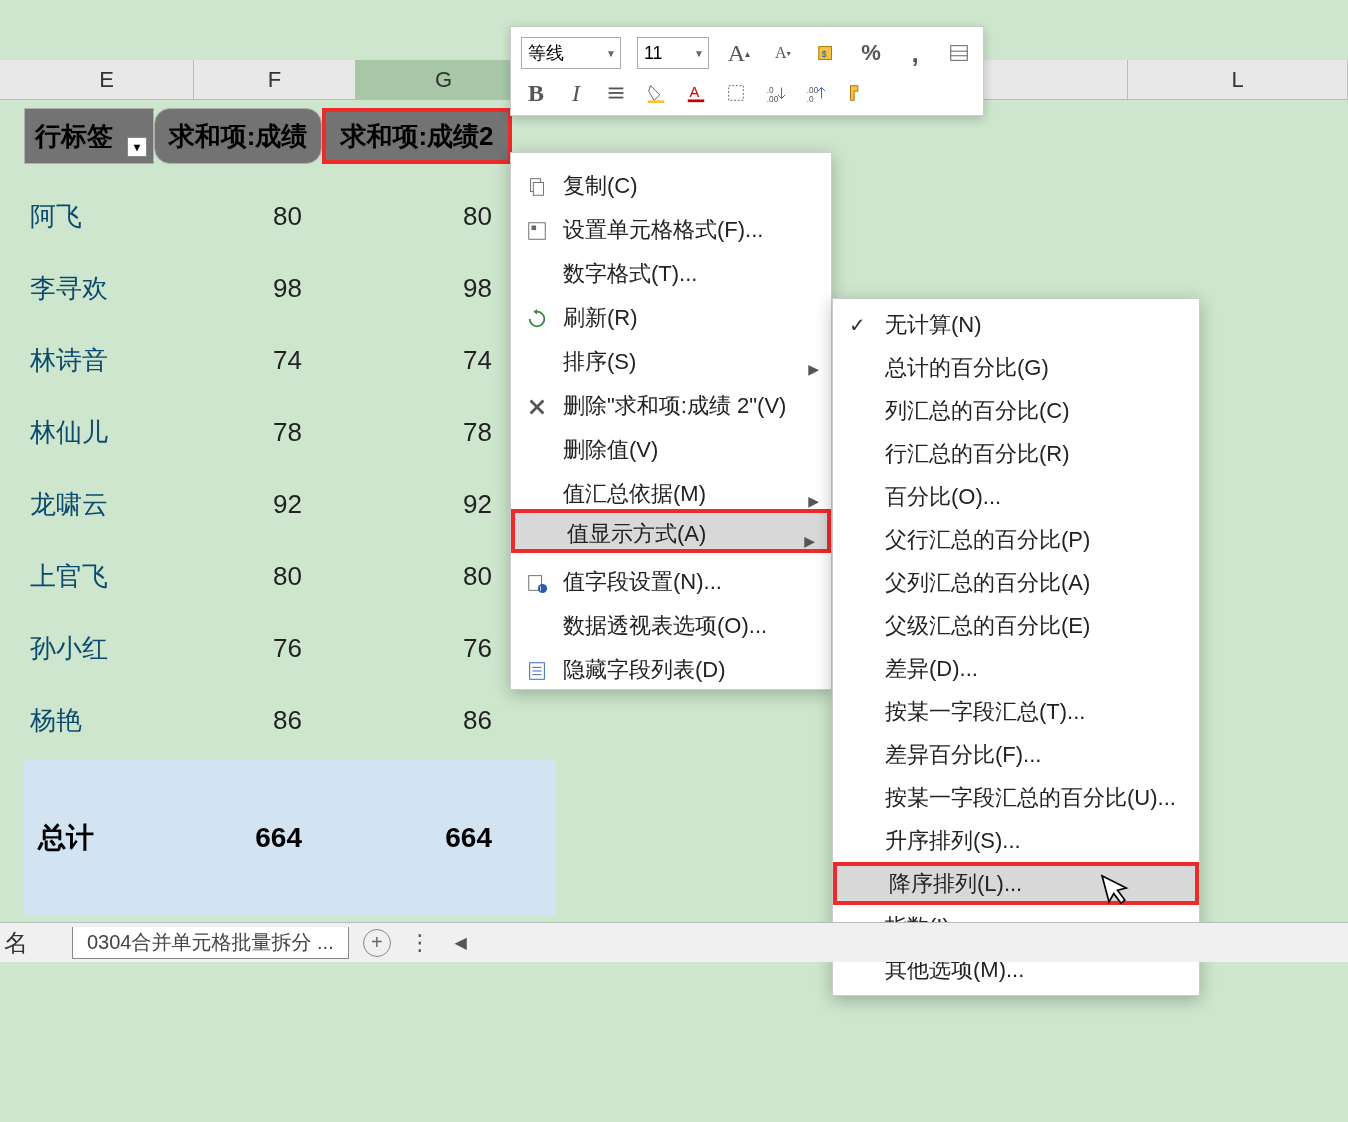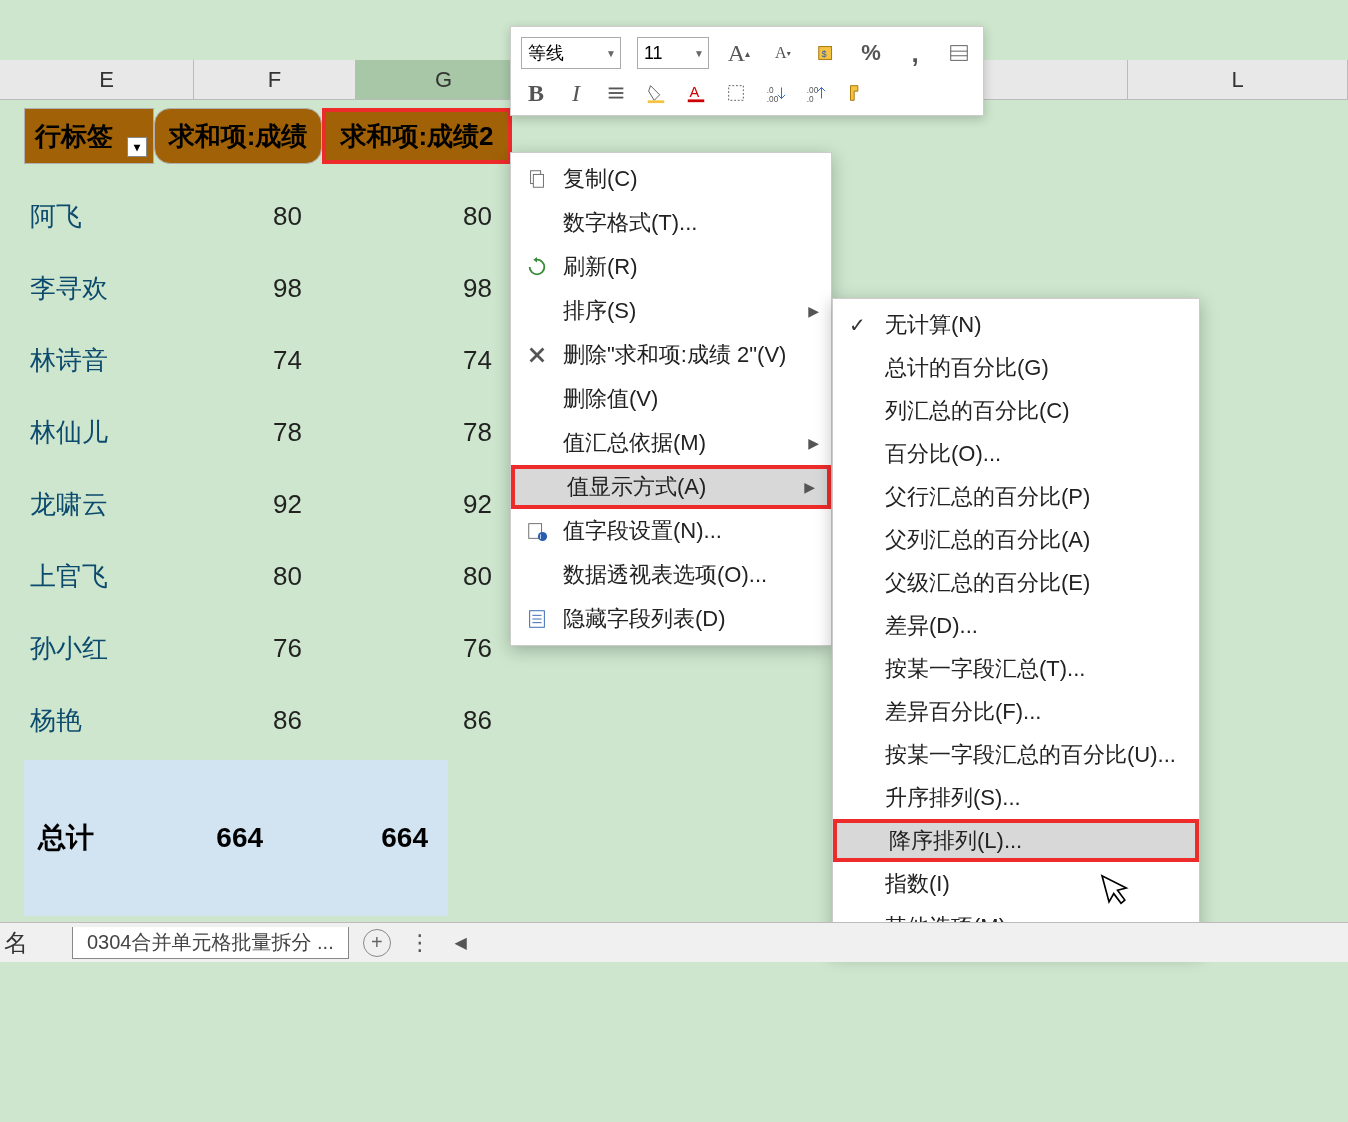--- a/index.html
+++ b/index.html
@@ -6,54 +6,54 @@
 body { background: #cde6cd; width: 1348px; height: 1122px; position: relative; overflow: hidden; }
 
 
 .col-headers { position: absolute; top: 60px; left: 0; right: 0; height: 40px; background: #e8e8e8; border-bottom: 1px solid #bbb; display: flex; }
 .col-header { display: flex; align-items: center; justify-content: center; border-right: 1px solid #bbb; font-size: 22px; color: #333; }
 .col-header.selected { background: #a7c7a7; }
 
 
 .sheet { position: absolute; top: 100px; left: 24px; }
 .pivot-headers { display: flex; height: 72px; align-items: center; }
-.ph-cell { display: flex; align-items: center; justify-content: center; height: 56px; font-size: 26px; font-weight: bold; background: #a16207; border: 1px solid #b0b0b0; position: relative; }
+.ph-cell { display: flex; align-items: center; justify-content: center; height: 56px; font-size: 26px; font-weight: bold; background: #737373; border: 1px solid #b0b0b0; position: relative; }
 .ph-cell.row-label { width: 130px; justify-content: flex-start; padding-left: 10px; }
 .ph-cell.row-label .dd { position: absolute; right: 6px; bottom: 6px; width: 20px; height: 20px; border: 1px solid #888; background: #fff; display: flex; align-items: center; justify-content: center; font-size: 12px; }
 .ph-cell.sum1 { width: 168px; border-radius: 16px; }
 .ph-cell.sum2 { width: 190px; border: 4px solid #ee2b2b; }
 
 .data-rows { margin-top: 8px; }
 .data-row { display: flex; height: 72px; align-items: center; }
 .data-row .name { width: 130px; font-size: 26px; color: #0c4a6e; padding-left: 6px; }
 .data-row .val { width: 168px; text-align: right; font-size: 26px; color: #222; padding-right: 20px; }
 .data-row .val2 { width: 190px; text-align: right; font-size: 26px; color: #222; padding-right: 20px; }
 
-.total-row { display: flex; align-items: center; background: #d2e4f2; height: 156px; width: 424px; margin-top: 4px; }
+.total-row { display: flex; align-items: center; background: #d2e4f2; height: 156px; width: 532px; margin-top: 4px; }
 .total-row .name { width: 130px; font-size: 28px; font-weight: bold; padding-left: 14px; }
 .total-row .val { width: 168px; text-align: right; font-size: 28px; font-weight: bold; padding-right: 20px; }
 .total-row .val2 { width: 190px; text-align: right; font-size: 28px; font-weight: bold; padding-right: 20px; }
 
 
 .mini-toolbar { position: absolute; top: 26px; left: 510px; width: 474px; height: 90px; background: #fff; border: 1px solid #ccc; box-shadow: 0 3px 10px rgba(0,0,0,0.2); padding: 6px 10px; }
 .mt-row1 { display: flex; align-items: center; gap: 16px; height: 40px; }
 .mt-row2 { display: flex; align-items: center; gap: 10px; height: 40px; }
 .mt-font { width: 106px; height: 32px; border: 1px solid #aaa; display: flex; align-items: center; padding: 0 6px; font-size: 18px; position: relative; }
 .mt-font .dd { position: absolute; right: 4px; font-size: 10px; color: #666; }
 .mt-size { width: 76px; height: 32px; border: 1px solid #aaa; display: flex; align-items: center; padding: 0 6px; font-size: 18px; position: relative; }
 .mt-size .dd { position: absolute; right: 4px; font-size: 10px; color: #666; }
 .mt-icon { width: 30px; height: 30px; display: flex; align-items: center; justify-content: center; font-size: 20px; color: #555; }
 .mt-icon.boldA { font-family: "Times New Roman"; font-size: 24px; }
 .mt-icon.smallA { font-family: "Times New Roman"; font-size: 16px; }
 .mt-icon.pctA { font-weight: bold; font-size: 22px; }
 .mt-icon svg { width: 22px; height: 22px; }
 
 
 .context-menu { position: absolute; top: 152px; left: 510px; width: 322px; background: #fff; border: 1px solid #ccc; box-shadow: 0 4px 16px rgba(0,0,0,0.25); padding: 4px 0; }
-.cm-item { height: 44px; display: flex; align-items: center; padding-left: 52px; padding-right: 10px; font-size: 22px; color: #222; position: relative; }
+.cm-item { height: 44px; display: flex; align-items: flex-end; padding-left: 52px; padding-right: 10px; font-size: 22px; color: #222; position: relative; }
 .cm-item.hover { background: #d8d8d8; }
 .cm-item .cm-icon { position: absolute; left: 12px; width: 28px; height: 28px; display: flex; align-items: center; justify-content: center; color: #666; }
 .cm-item .cm-arrow { position: absolute; right: 12px; color: #555; font-size: 14px; }
 .cm-item.highlighted { border: 4px solid #ee2b2b; box-sizing: border-box; }
 
 
 .submenu { position: absolute; top: 298px; left: 832px; width: 368px; background: #fff; border: 1px solid #ccc; box-shadow: 0 4px 16px rgba(0,0,0,0.25); padding: 4px 0; }
 .sm-item { height: 43px; display: flex; align-items: center; padding-left: 52px; font-size: 22px; color: #222; position: relative; }
 .sm-item.hover { background: #d8d8d8; }
 .sm-item .check { position: absolute; left: 16px; font-size: 20px; color: #333; }
@@ -222,20 +222,29 @@
   <div class="cm-item">
       <span class="cm-icon">
         <svg viewBox="0 0 24 24" width="22" height="22">
           <rect x="5" y="3" width="11" height="14" fill="none" stroke="#666"></rect>
           <rect x="8" y="7" width="11" height="14" fill="#fff" stroke="#666"></rect>
         </svg>
       </span>
       <span>复制(C)</span>
     </div>
   <div class="cm-item">
+      <span class="cm-icon">
+        <svg viewBox="0 0 24 24" width="22" height="22">
+          <rect x="3" y="3" width="18" height="18" fill="none" stroke="#666"></rect>
+          <rect x="6" y="6" width="5" height="5" fill="#666"></rect>
+        </svg>
+      </span>
+      <span>设置单元格格式(F)...</span>
+    </div>
+  <div class="cm-item">
       <span>数字格式(T)...</span>
     </div>
   <div class="cm-item">
       <span class="cm-icon">
         <svg viewBox="0 0 24 24" width="22" height="22">
           <path d="M12 4 A8 8 0 1 1 4 12" fill="none" stroke="#3a8a3a" stroke-width="2"></path>
           <path d="M12 1 L12 7 L8 4 Z" fill="#3a8a3a"></path>
         </svg>
       </span>
       <span>刷新(R)</span>
@@ -293,20 +302,23 @@
 <div class="submenu">
   <div class="sm-item">
       <span class="check">✓</span>
       <span>无计算(N)</span>
     </div>
   <div class="sm-item">
       <span>总计的百分比(G)</span>
     </div>
   <div class="sm-item">
       <span>列汇总的百分比(C)</span>
+    </div>
+  <div class="sm-item">
+      <span>行汇总的百分比(R)</span>
     </div>
   <div class="sm-item">
       <span>百分比(O)...</span>
     </div>
   <div class="sm-item">
       <span>父行汇总的百分比(P)</span>
     </div>
   <div class="sm-item">
       <span>父列汇总的百分比(A)</span>
     </div>

